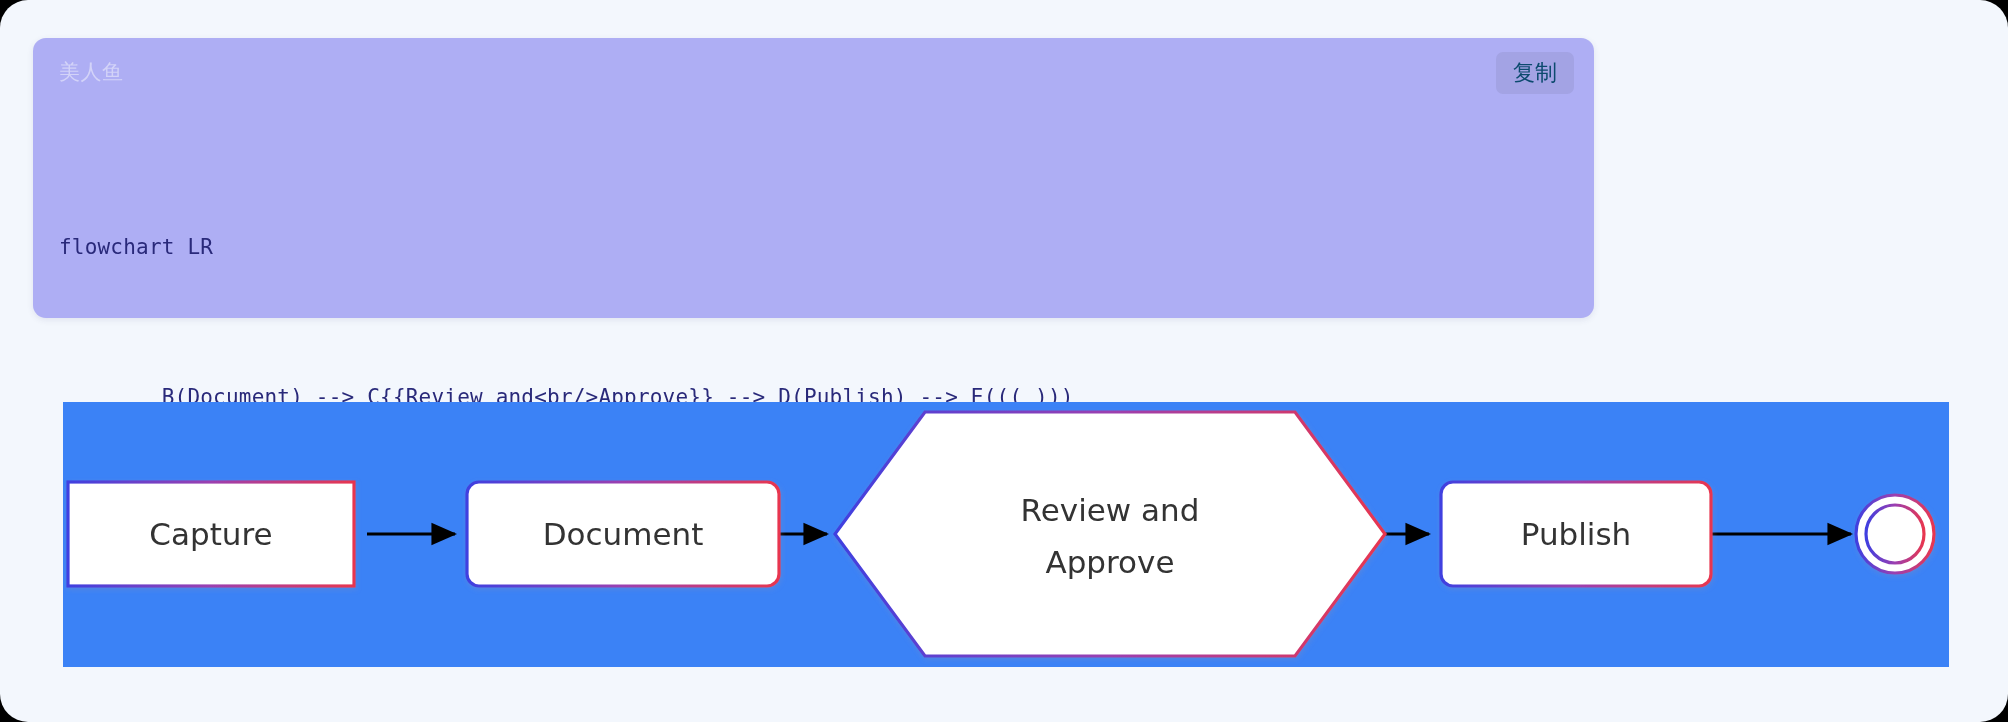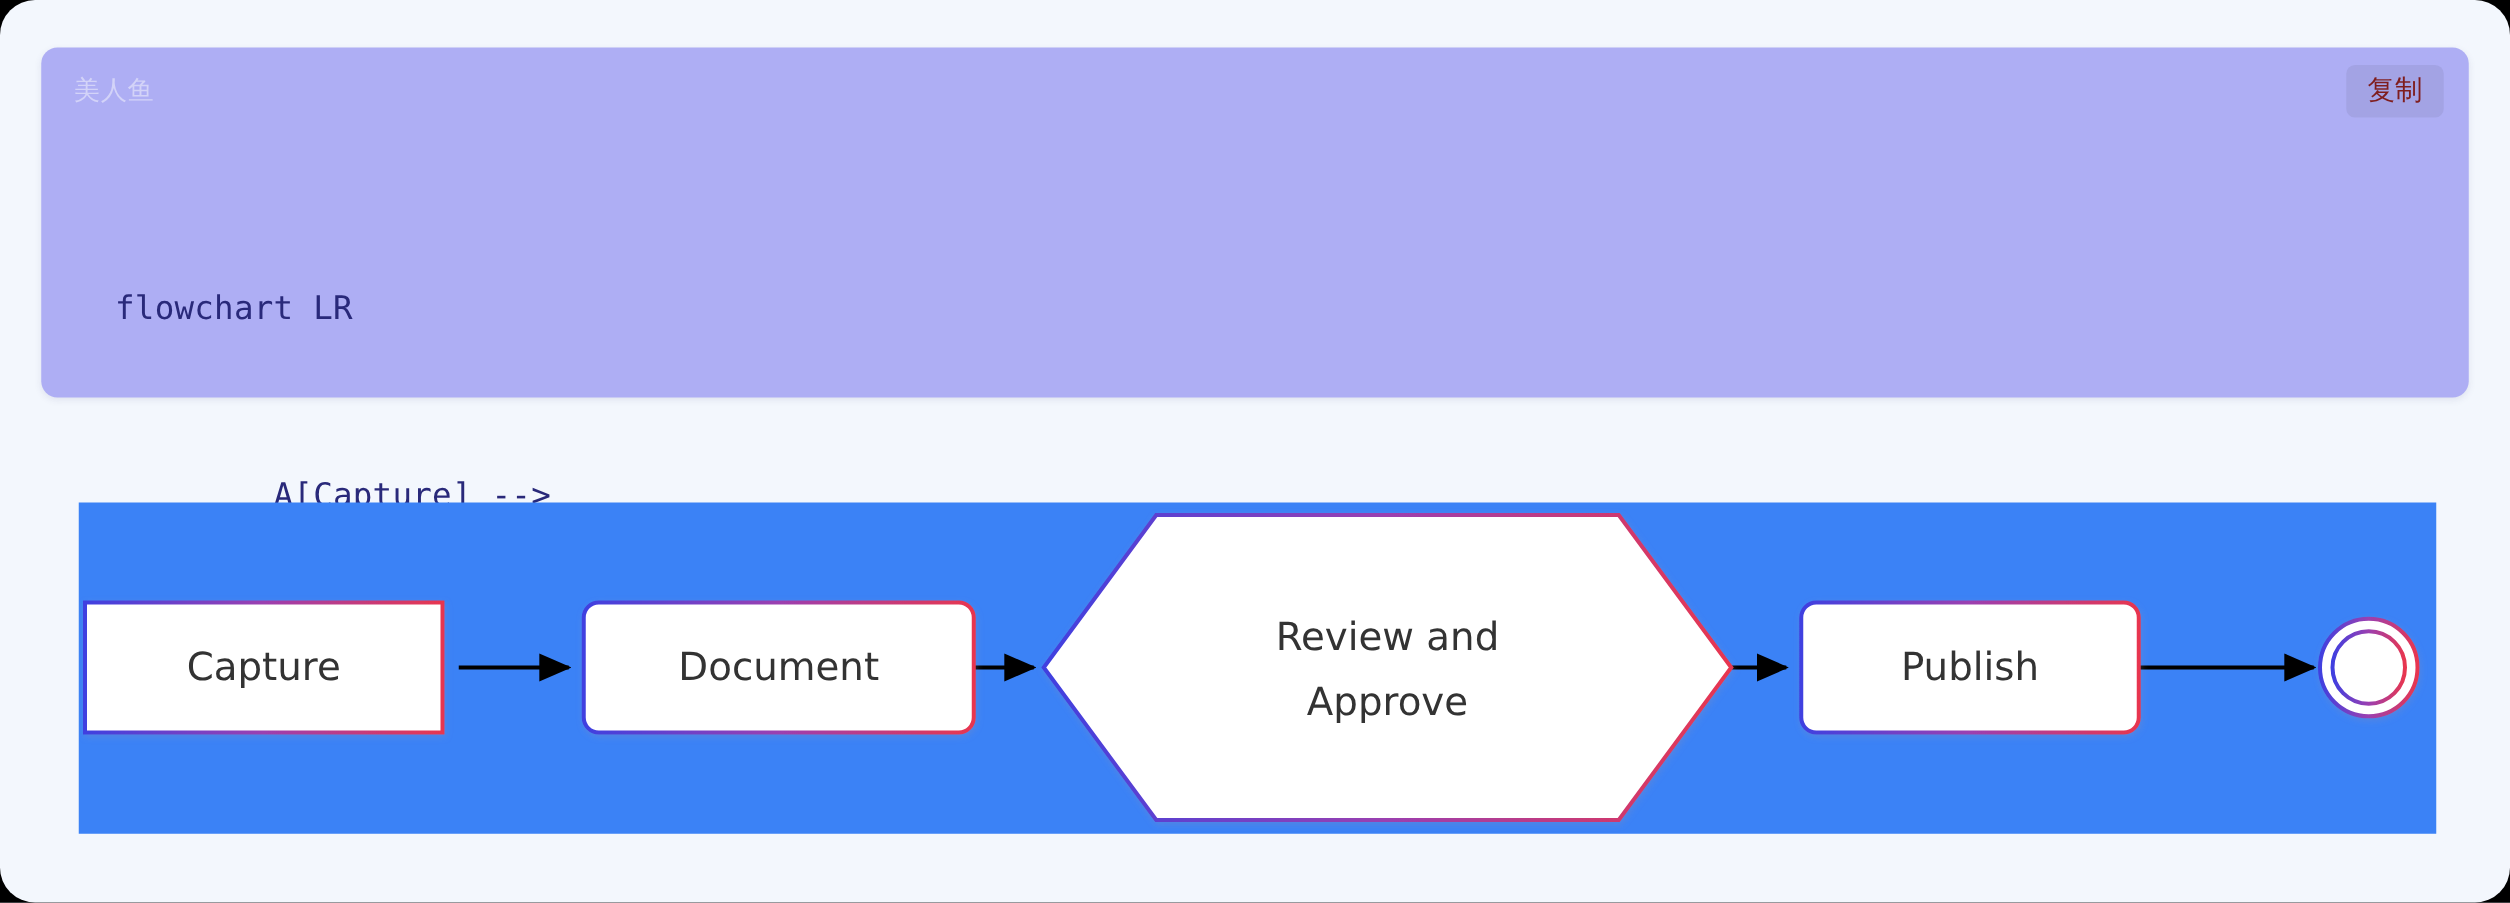--- a/index.html
+++ b/index.html
@@ -24,21 +24,21 @@
     border-radius: 28px;
     overflow: hidden;
     box-sizing: border-box;
   }
 
   
   .code-card {
     position: absolute;
     left: 33px;
     top: 38px;
-    width: 1942px;
+    width: 1561px;
     height: 280px;
     background: #aeaef4;
     border-radius: 13px;
     box-sizing: border-box;
     box-shadow: 0 2px 6px rgba(60,60,120,0.10);
   }
   .code-header {
     position: absolute;
     left: 0; top: 0;
     width: 100%;
@@ -53,40 +53,39 @@
     color: #d3d3f8;
     letter-spacing: 0.5px;
     user-select: none;
   }
   .copy-btn {
     position: absolute;
     right: 20px;
     top: 14px;
     padding: 8px 17px;
     background: #a3a3e4;
-    color: #7f1d1d;
+    color: #0c4a6e;
     border: none;
     border-radius: 7px;
     font-family: "DejaVu Sans", "Liberation Sans", sans-serif;
     font-size: 22px;
     line-height: 1.2;
     cursor: pointer;
   }
   .code-body {
     position: absolute;
     left: 26px;
     top: 84px;
     right: 20px;
     font-family: "DejaVu Sans Mono", "Liberation Mono", monospace;
-    font-size: 26px;
+    font-size: 21px;
     line-height: 50px;
     color: #29297a;
     white-space: pre;
     letter-spacing: 0.2px;
-    margin-left: 33px;
   }
   .code-line { display: block; height: 50px; }
 
   
   .diagram-panel {
     position: absolute;
     left: 63px;
     top: 402px;
     width: 1886px;
     height: 265px;
@@ -101,21 +100,20 @@
 
   <div class="code-card">
 
     <div class="code-header">
       <div class="code-lang">美人鱼</div>
       <button class="copy-btn">复制</button>
     </div>
 
     <div class="code-body">
       <span class="code-line">flowchart LR</span>
-      <span class="code-line">        A[Capture] --&gt;</span>
       <span class="code-line">        B(Document) --&gt; C{{Review and&lt;br/&gt;Approve}} --&gt; D(Publish) --&gt; E((( )))</span>
     </div>
 
   </div>
 
   <div class="diagram-panel">
     <svg class="diagram-svg" width="1886" height="265" viewBox="0 0 1886 265" xmlns="http://www.w3.org/2000/svg">
 
       <defs>
         <linearGradient id="nodeStroke" x1="0" y1="0" x2="1" y2="0">

